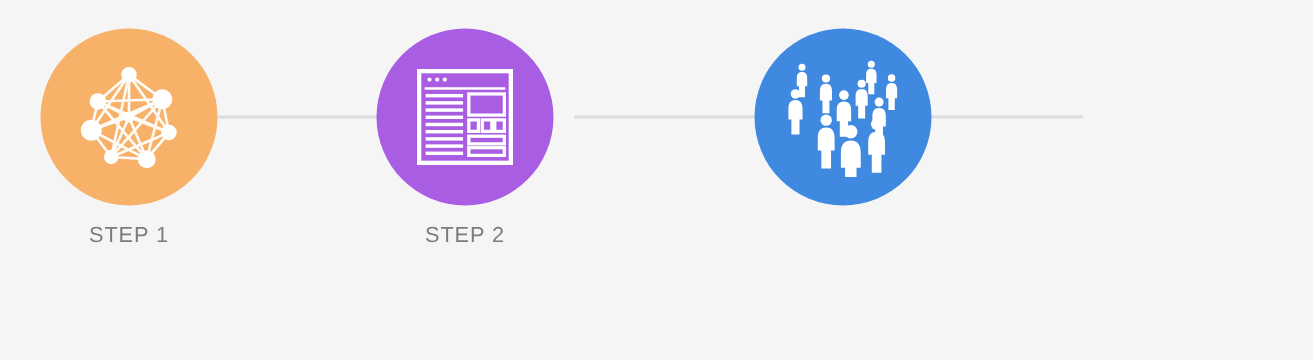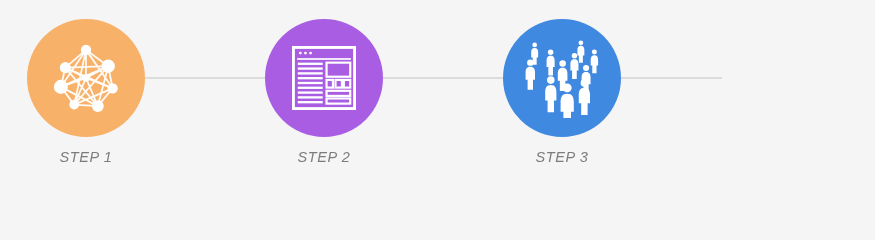--- a/index.html
+++ b/index.html
@@ -10,21 +10,20 @@
     width: 875px;
     height: 180px;
     background: #f5f5f5;
     font-family: "Liberation Sans", sans-serif;
     overflow: hidden;
   }
   #stepper {
     position: relative;
     width: 731px;
     height: 180px;
-    font-style: italic;
   }
   .connector {
     position: absolute;
     height: 2px;
     background: #dcdcdc;
     top: 77px;
     z-index: 1;
   }
   .step {
     position: absolute;
@@ -88,21 +87,21 @@
             <circle cx="16" cy="62" r="9.5"></circle>
             <circle cx="22" cy="36" r="7.5"></circle>
             <circle cx="50" cy="50" r="5"></circle>
           </g>
         </svg>
       </span>
     </div>
     <div class="step-label">STEP 1</div>
   </div>
 
-  <div class="step" style="left:265px;">
+  <div class="step" style="left:251px;">
     <div class="circle" style="background:#a85de3;">
       <span>
         <svg width="64" height="64" viewBox="0 0 100 100">
           <rect x="2" y="2" width="96" height="96" fill="none" stroke="#ffffff" stroke-width="5"></rect>
           <g fill="#ffffff">
             <circle cx="13" cy="11" r="2.2"></circle>
             <circle cx="21" cy="11" r="2.2"></circle>
             <circle cx="29" cy="11" r="2.2"></circle>
           </g>
           <rect x="8" y="19" width="84" height="2.6" fill="#ffffff"></rect>
@@ -180,17 +179,16 @@
               <path d="M8 13 C2 13 0 17 0 23 L0 35 L3.4 35 L3.4 52 L12.6 52 L12.6 35 L16 35 L16 23 C16 17 14 13 8 13 Z"></path>
             </g>
             <g transform="translate(58,64) scale(1.18)">
               <circle cx="8" cy="6" r="5.4"></circle>
               <path d="M8 13 C2 13 0 17 0 23 L0 35 L3.4 35 L3.4 52 L12.6 52 L12.6 35 L16 35 L16 23 C16 17 14 13 8 13 Z"></path>
             </g>
           </g>
         </svg>
       </span>
     </div>
-    <div class="step-label">STEP 3</div>
   </div>
 
 
 </div>
 
 </body></html>

